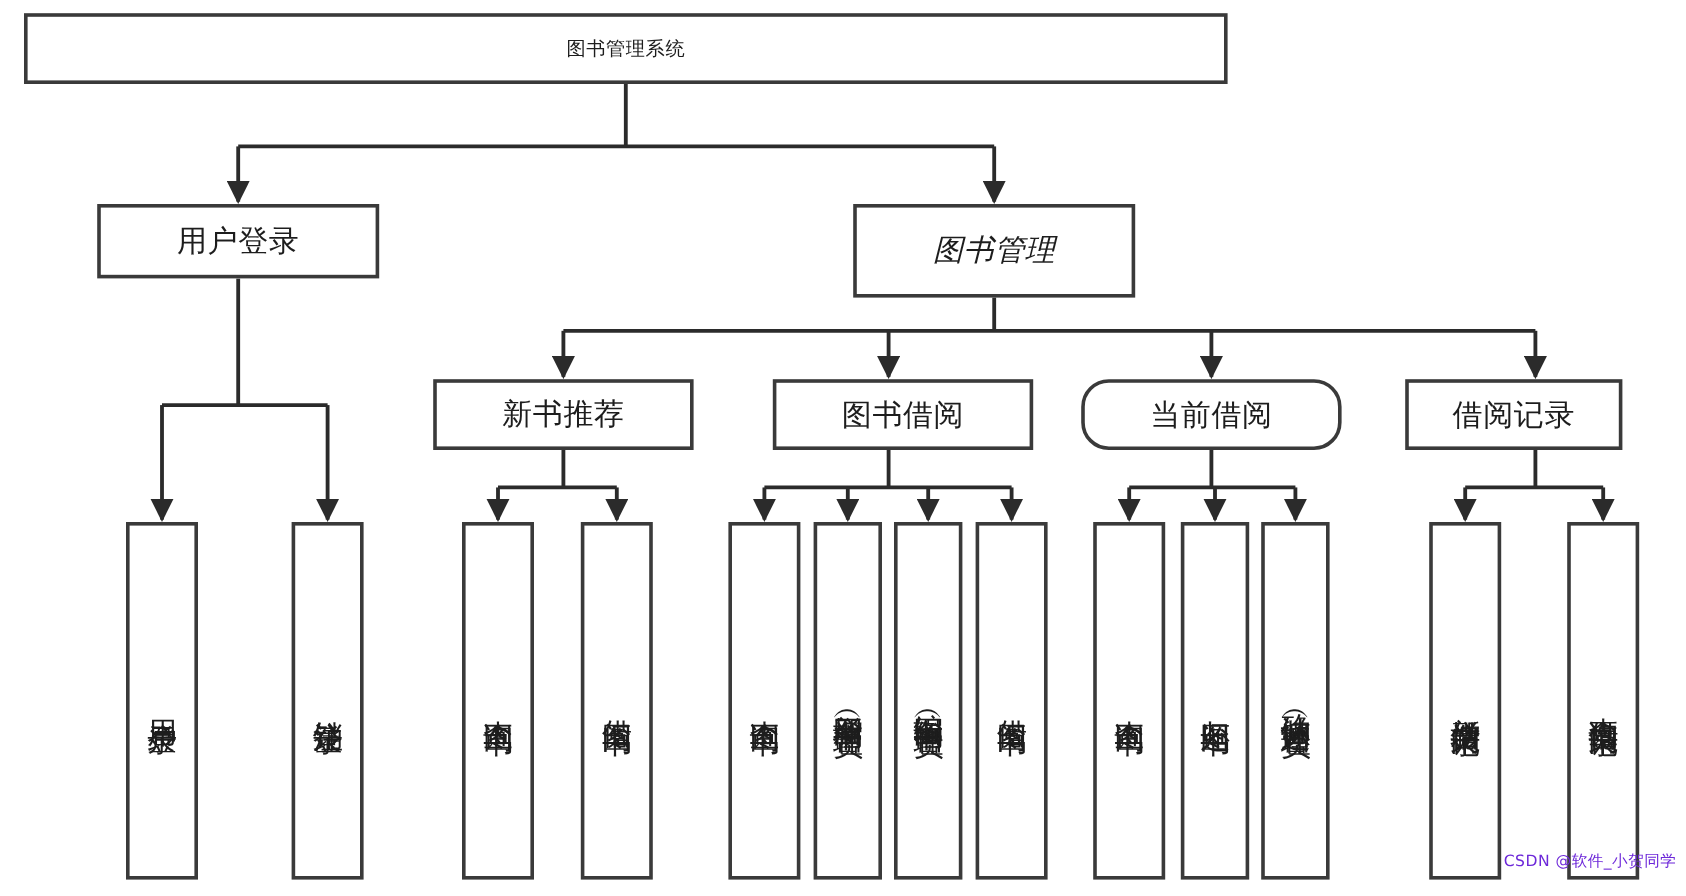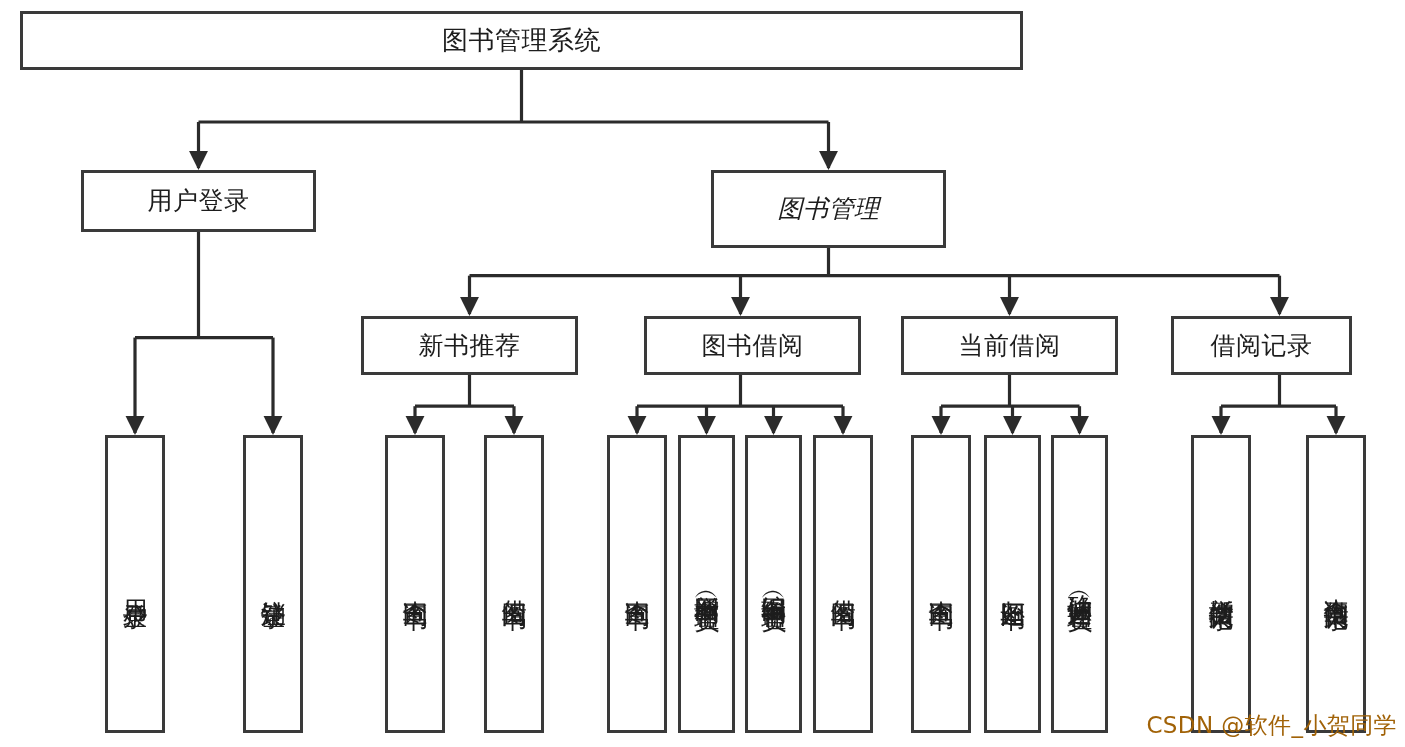--- a/index.html
+++ b/index.html
@@ -38,41 +38,41 @@
     display: block;
     text-align: center;
     line-height: 1.12;
     letter-spacing: 0.5px;
   }
   .node.horiz .label {
     writing-mode: horizontal-tb;
     font-size: 25px;
   }
   .node.root .label {
-    font-size: 26px;
+    font-size: 16px;
   }
   .node.vert {
     align-items: center;
     justify-content: center;
     padding: 4px 0;
   }
   .node.vert .label {
     writing-mode: vertical-rl;
     text-orientation: upright;
     font-size: 25px;
     line-height: 1.18;
     letter-spacing: 2px;
     white-space: nowrap;
   }
   .watermark {
     position: absolute;
     right: 8px;
-    bottom: 6px;
-    font-size: 23px;
-    color: #a16207;
+    bottom: 20px;
+    font-size: 13px;
+    color: #6d28d9;
     letter-spacing: 0.4px;
     white-space: nowrap;
     pointer-events: none;
   }
 </style>
 </head>
 <body>
 
 <div id="canvas">
   <svg id="wires" viewBox="0 0 1405 747">
@@ -127,21 +127,21 @@
       </div>
       <div class="node horiz" style="left: 711px; top: 170px; width: 235px; height: 78px; font-style: italic;">
         <span class="label">图书管理</span>
       </div>
       <div class="node horiz" style="left: 361px; top: 316px; width: 217px; height: 59px; font-family: Liberation Serif, serif;">
         <span class="label">新书推荐</span>
       </div>
       <div class="node horiz" style="left: 632px; top: 316px; width: 217px; height: 59px; margin-left: 12px;">
         <span class="label">图书借阅</span>
       </div>
-      <div class="node horiz" style="left: 901px; top: 316px; width: 217px; height: 59px;">
+      <div class="node horiz" style="left: 901px; top: 316px; width: 217px; height: 59px; border-radius: 23px;">
         <span class="label">当前借阅</span>
       </div>
       <div class="node horiz" style="left: 1171px; top: 316px; width: 181px; height: 59px;">
         <span class="label">借阅记录</span>
       </div>
       <div class="node vert" style="left: 105px; top: 435px; width: 60px; height: 298px;">
         <span class="label">用户登录</span>
       </div>
       <div class="node vert" style="left: 243px; top: 435px; width: 60px; height: 298px;">
         <span class="label">注销登录</span>

